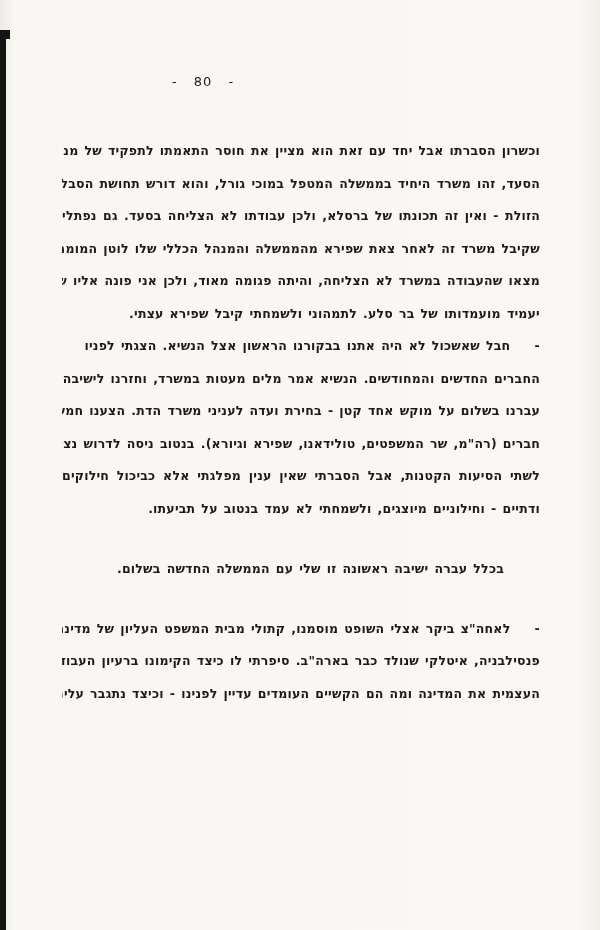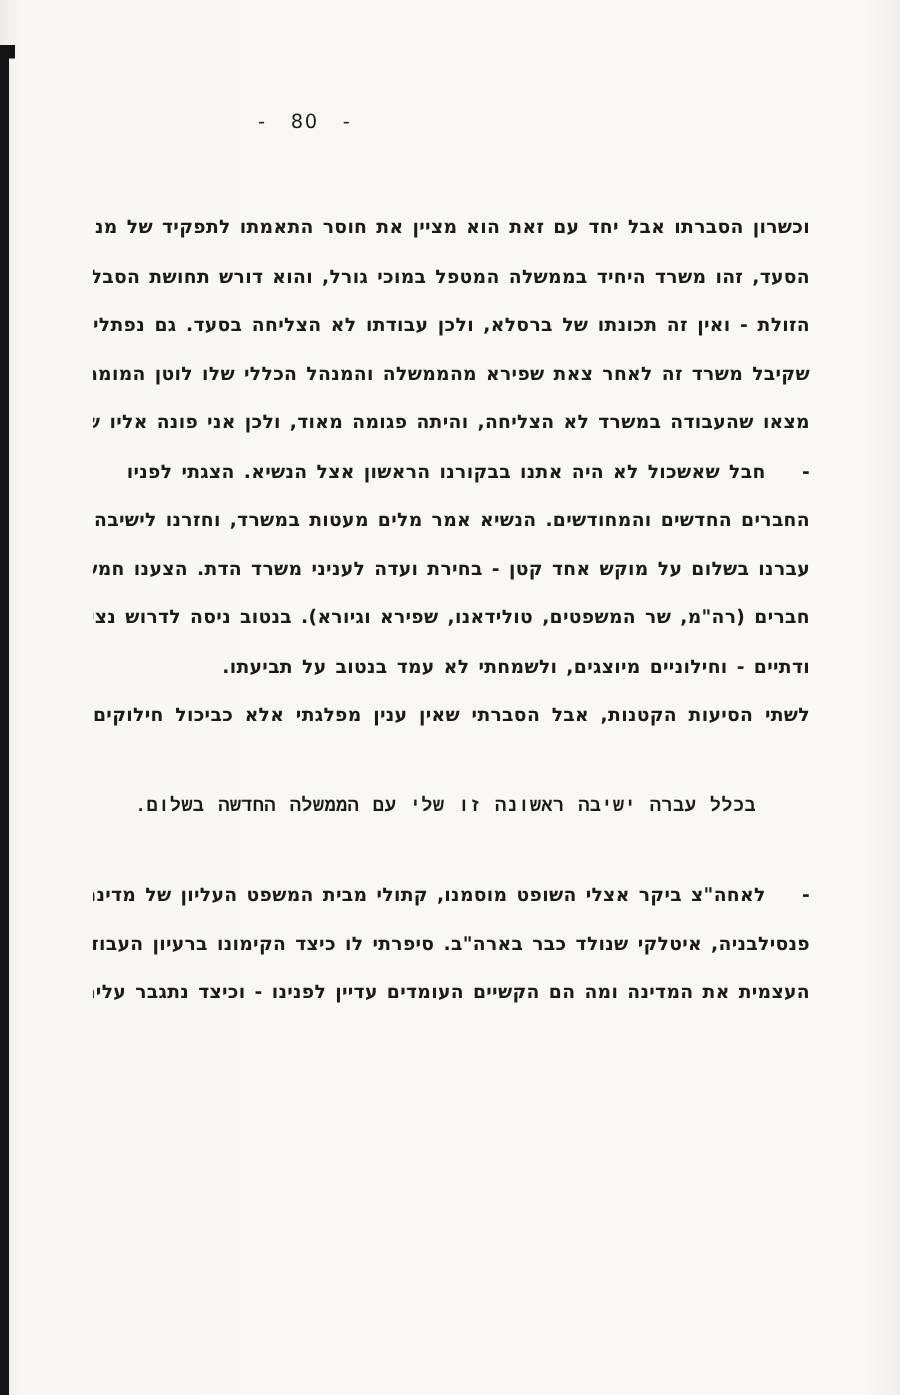--- a/index.html
+++ b/index.html
@@ -27,21 +27,21 @@
   .text-block{
     position:absolute;top:135px;right:60px;left:62px;
     direction:rtl;
     color:#1b1b1b;
     font-size:12.5px;font-weight:700;
     letter-spacing:0.2px;word-spacing:1.5px;
     overflow:hidden;
   }
   .para{margin:0;}
   .para[data-name="paragraph-2"]{}
-  .para[data-name="paragraph-3"]{margin-top:28px;font-family:Liberation Mono, monospace;}
+  .para[data-name="paragraph-3"]{margin-top:28px;}
   .para[data-name="paragraph-4"]{margin-top:27px;}
   .para.indent .line{padding-right:36px;}
   .line{
     height:32.5px;line-height:32.5px;white-space:nowrap;
     text-align:right;
   }
   .line.fill{
     text-align:justify;
     text-align-last:justify;
   }
@@ -53,28 +53,29 @@
   <div class="edge-strip" data-name="scan-edge-shadow"></div>
   <div class="edge-nub" data-name="scan-edge-corner"></div>
   <div class="page-number" data-name="page-number">- 80 -</div>
   <div class="text-block" id="text-block" data-name="document-text">
       <div class="para plain" data-name="paragraph-1">
         <div class="line fill" data-name="text-line">וכשרון הסברתו אבל יחד עם זאת הוא מציין את חוסר התאמתו לתפקיד של מנהל</div>
         <div class="line fill" data-name="text-line">הסעד, זהו משרד היחיד בממשלה המטפל במוכי גורל, והוא דורש תחושת הסבל של</div>
         <div class="line fill" data-name="text-line">הזולת - ואין זה תכונתו של ברסלא, ולכן עבודתו לא הצליחה בסעד. גם נפתלי</div>
         <div class="line fill" data-name="text-line">שקיבל משרד זה לאחר צאת שפירא מהממשלה  והמנהל הכללי שלו לוטן המומחה לסעד</div>
         <div class="line fill" data-name="text-line">מצאו שהעבודה במשרד לא הצליחה, והיתה פגומה מאוד, ולכן אני פונה אליו שלא</div>
+        <div class="line" data-name="text-line">יעמיד מועמדותו של בר סלע. לתמהוני ולשמחתי קיבל שפירא עצתי.</div>
       </div>
       <div class="para dash" data-name="paragraph-2">
         <div class="line" data-name="text-line">-&nbsp;&nbsp;&nbsp;&nbsp;חבל שאשכול לא היה אתנו בבקורנו הראשון אצל הנשיא. הצגתי לפניו</div>
         <div class="line fill" data-name="text-line">החברים החדשים והמחודשים. הנשיא אמר מלים מעטות במשרד, וחזרנו לישיבה.</div>
         <div class="line fill" data-name="text-line">עברנו בשלום על מוקש אחד קטן - בחירת ועדה לעניני משרד הדת. הצענו חמשה</div>
         <div class="line fill" data-name="text-line">חברים (רה"מ, שר המשפטים, טולידאנו, שפירא וגיורא). בנטוב ניסה לדרוש נציגות</div>
+        <div class="line fill" data-name="text-line">לשתי הסיעות הקטנות, אבל הסברתי שאין ענין מפלגתי אלא כביכול חילוקים</div>
         <div class="line" data-name="text-line">ודתיים - וחילוניים מיוצגים, ולשמחתי לא עמד בנטוב על תביעתו.</div>
-        <div class="line fill" data-name="text-line">לשתי הסיעות הקטנות, אבל הסברתי שאין ענין מפלגתי אלא כביכול חילוקים</div>
       </div>
       <div class="para indent" data-name="paragraph-3">
         <div class="line" data-name="text-line">בכלל עברה ישיבה ראשונה זו שלי עם הממשלה החדשה בשלום.</div>
       </div>
       <div class="para dash" data-name="paragraph-4">
         <div class="line fill" data-name="text-line">-&nbsp;&nbsp;&nbsp;&nbsp;לאחה"צ ביקר אצלי השופט מוסמנו, קתולי מבית המשפט העליון של מדינת</div>
         <div class="line fill" data-name="text-line">פנסילבניה, איטלקי שנולד כבר בארה"ב. סיפרתי לו כיצד הקימונו ברעיון העבודה</div>
         <div class="line fill" data-name="text-line">העצמית את המדינה ומה הם הקשיים העומדים עדיין לפנינו - וכיצד נתגבר עליהם.</div>
       </div>
     </div>

